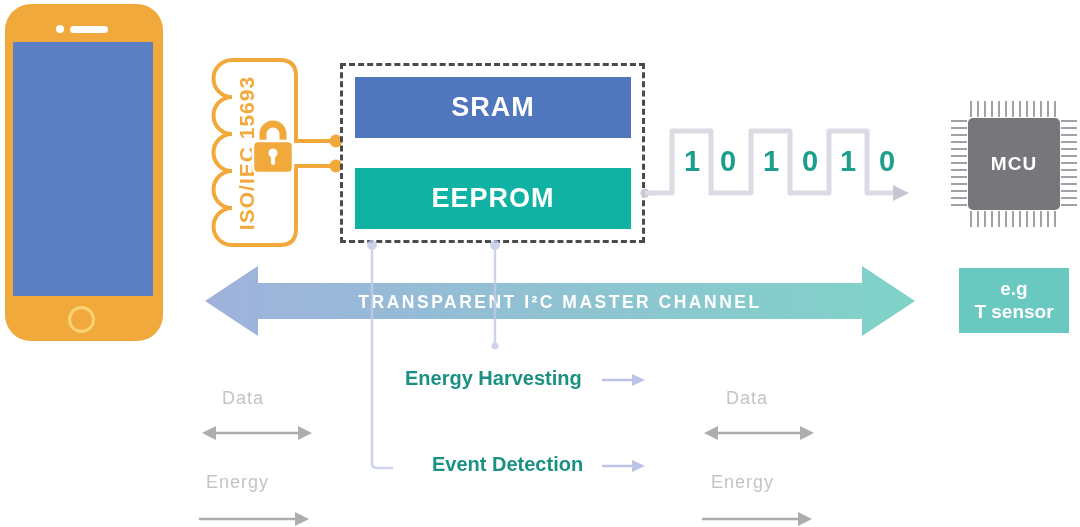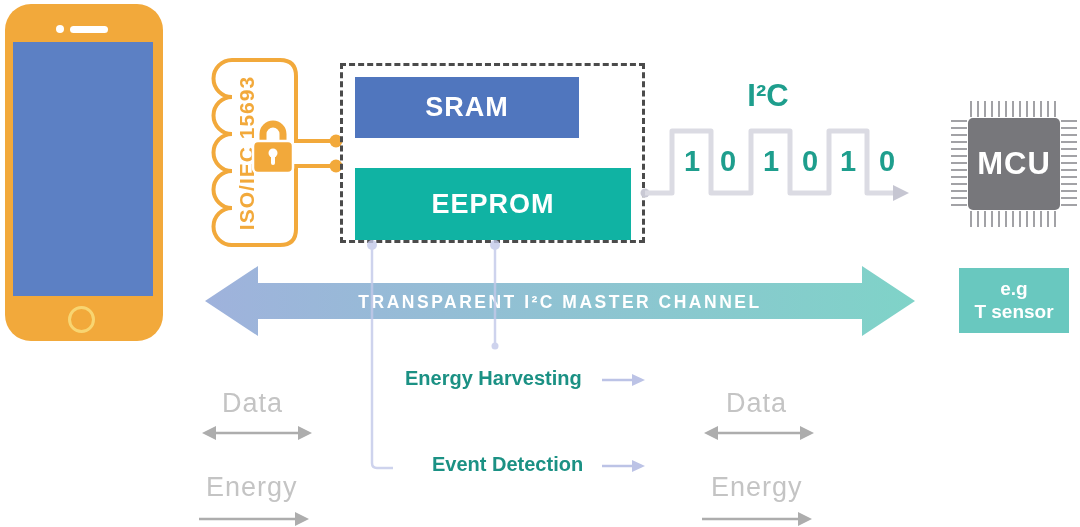--- a/index.html
+++ b/index.html
@@ -13,43 +13,43 @@
   .phone{left:5px;top:4px;width:158px;height:337px;background:#F2A93B;border-radius:26px;}
   .phone .camera{position:absolute;left:51px;top:21px;width:8px;height:8px;background:#ffffff;border-radius:50%;}
   .phone .speaker{position:absolute;left:65px;top:22px;width:38px;height:7px;background:#ffffff;border-radius:4px;}
   .phone .screen{position:absolute;left:8px;top:38px;width:140px;height:254px;background:#5C80C4;}
   .phone .home{position:absolute;left:63px;top:302px;width:21px;height:21px;border:3px solid #F8D571;border-radius:50%;}
 
   
   .dashedbox{left:340px;top:63px;width:305px;height:180px;border:3px dashed #4B4B4B;box-sizing:border-box;}
   .memblock{display:flex;align-items:center;justify-content:center;color:#ffffff;
     font-weight:bold;font-size:27px;letter-spacing:1px;}
-  .sram{left:355px;top:77px;width:224px;height:61px;background:#5076BE;}
-  .eeprom{left:355px;top:168px;width:276px;height:72px;background:#10B3A3;}
+  .sram{left:355px;top:77px;width:276px;height:61px;background:#5076BE;}
+  .eeprom{left:355px;top:168px;width:276px;height:61px;background:#10B3A3;}
 
   .i2c-title{left:733px;top:78px;width:70px;font-size:31px;font-weight:bold;color:#1E9E8D;text-align:center;}
 
   
   .mcu-chip{left:968px;top:118px;width:92px;height:92px;background:#77777B;border-radius:5px;
-    display:flex;align-items:center;justify-content:center;color:#fff;font-weight:bold;font-size:31px;letter-spacing:1px;}
+    display:flex;align-items:center;justify-content:center;color:#fff;font-weight:bold;font-size:19px;letter-spacing:1px;}
   .pins-h{height:16px;background:repeating-linear-gradient(to right,#A2A2A6 0 2px,transparent 2px 7px);}
   .pins-v{width:16px;background:repeating-linear-gradient(to bottom,#A2A2A6 0 2px,transparent 2px 7px);}
 
   
   .sensor{left:948px;top:268px;width:110px;height:65px;background:#69C8BF;
     display:flex;flex-direction:column;align-items:center;justify-content:center;
     color:#ffffff;font-weight:bold;font-size:19px;line-height:1.2;margin-left:11px;}
 
   
   .feature{color:#1B9184;font-weight:bold;font-size:20px;}
   .f-eh{left:405px;top:367px;}
   .f-ed{left:432px;top:453px;}
 
   
-  .flow{color:#C4C4C4;font-weight:500;font-size:27px;letter-spacing:1px;}
+  .flow{color:#C4C4C4;font-weight:500;font-size:18px;letter-spacing:1px;}
   .fl-data-l{left:222px;top:388px;}
   .fl-energy-l{left:206px;top:472px;}
   .fl-data-r{left:726px;top:388px;}
   .fl-energy-r{left:711px;top:472px;}
 
   svg{display:block;}
 </style>
 </head>
 <body>
 
@@ -89,21 +89,20 @@
   </svg>
 
   <div class="abs dashedbox"></div>
   <div class="abs memblock sram">
     <span>SRAM</span>
   </div>
   <div class="abs memblock eeprom">
     <span>EEPROM</span>
   </div>
 
-  <div class="abs i2c-title">I²C</div>
 
   <svg class="abs" style="left:630px;top:118px;" width="290" height="92" viewBox="0 0 290 92">
     <circle cx="15" cy="75" r="4.5" fill="#C9C9D4"></circle>
     <path d="M 15 75 H 42 V 13 H 81 V 75 H 121 V 13 H 160 V 75 H 199 V 13 H 237 V 75 H 264" fill="none" stroke="#DBDBE3" stroke-width="5" stroke-linejoin="round"></path>
     <polygon points="263,67 279,75 263,83" fill="#C6C6D2"></polygon>
     <g font-family="Liberation Sans, sans-serif" font-size="29" font-weight="bold" fill="#1E9E8D" text-anchor="middle">
       <text x="62" y="53">1</text>
       <text x="98" y="53">0</text>
       <text x="141" y="53">1</text>
       <text x="180" y="53">0</text>

